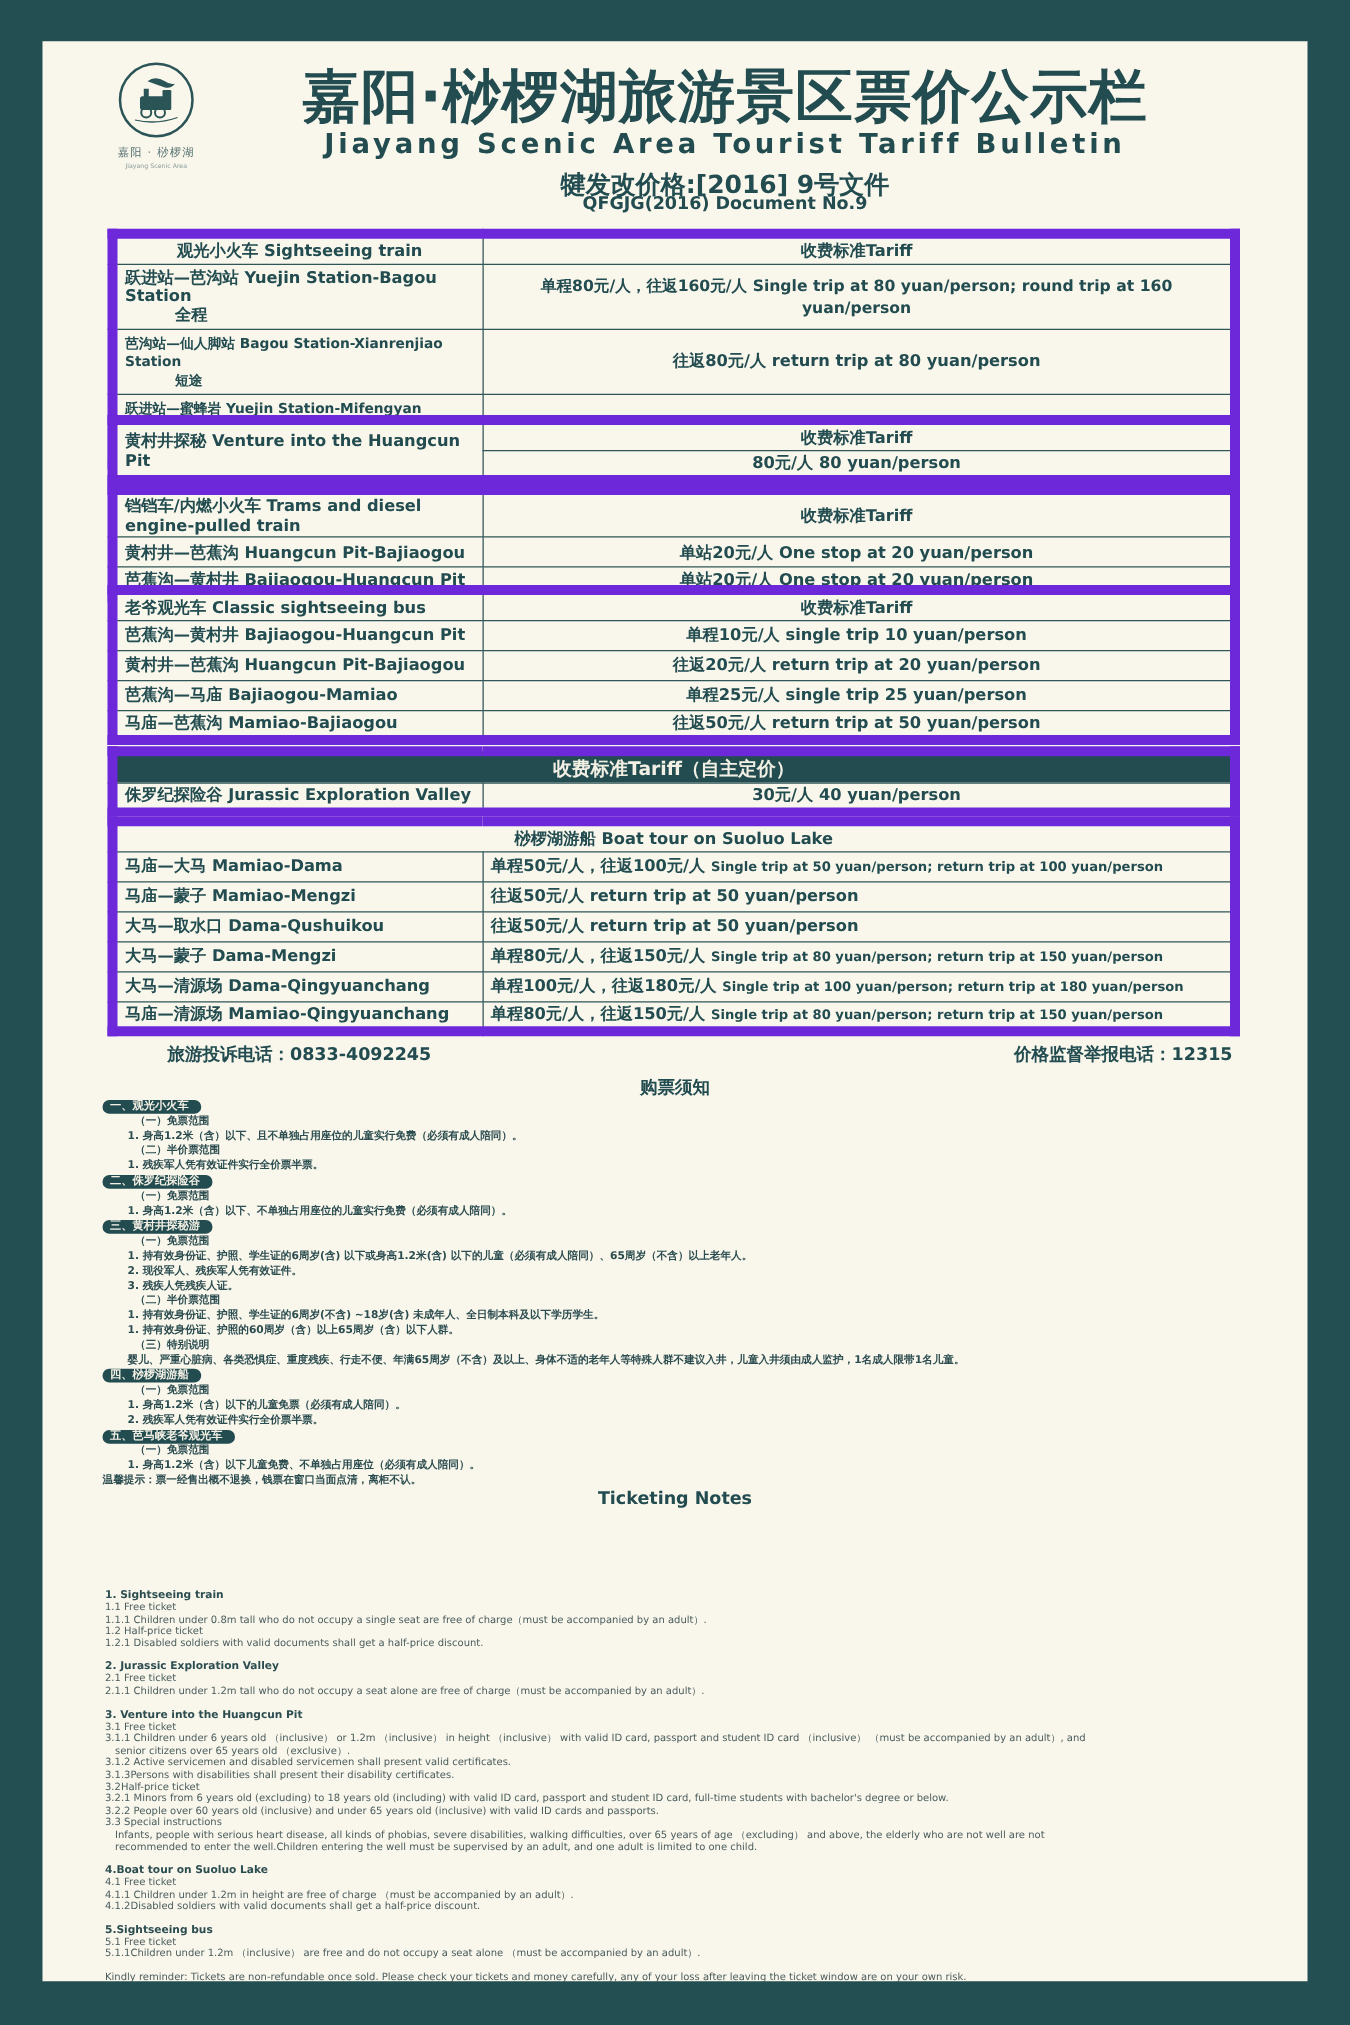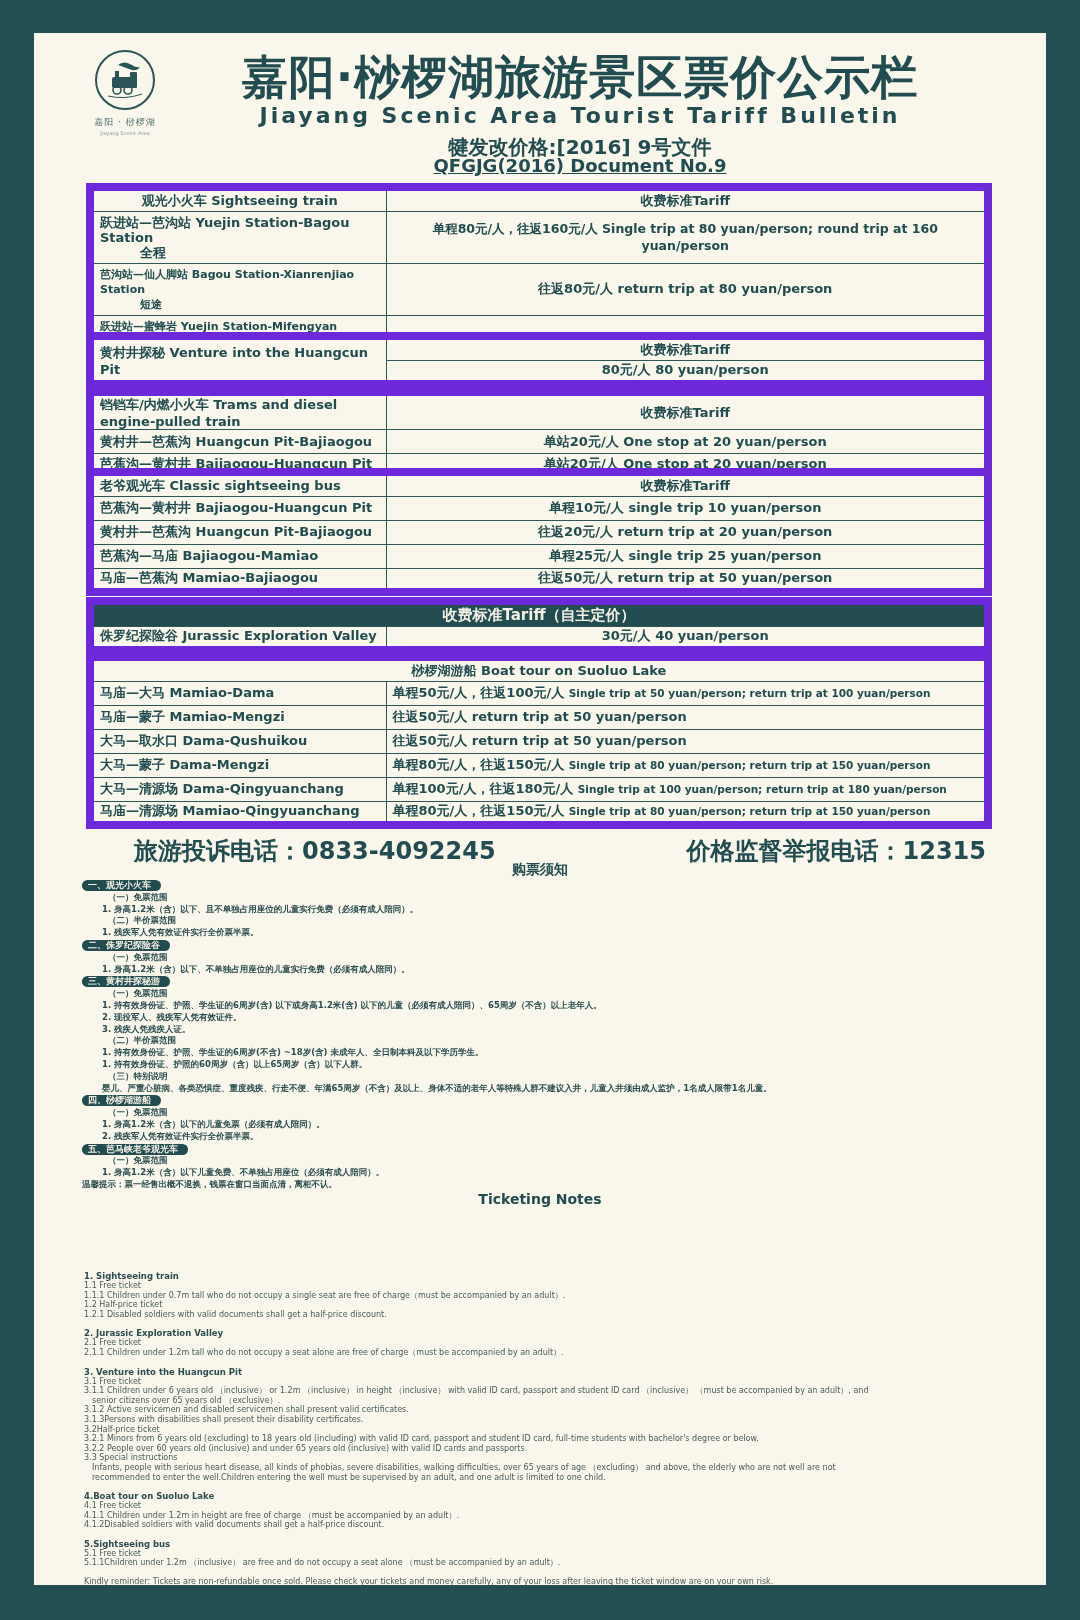--- a/index.html
+++ b/index.html
@@ -40,21 +40,21 @@
     position: absolute; left: 130px; right: 50px; top: 70px;
     text-align: center; font-size: 22px; font-weight: bold;
     color: #224c4f; letter-spacing: 3px;
   }
   .doc-zh {
     position: absolute; left: 130px; right: 50px; top: 101px;
     text-align: center; font-size: 20px; font-weight: bold; color: #224c4f;
   }
   .doc-en {
     position: absolute; left: 130px; right: 50px; top: 122px;
-    text-align: center; font-size: 18px; font-weight: bold; color: #224c4f; text-decoration: underline;
+    text-align: center; font-size: 14px; font-weight: bold; color: #224c4f;
   }
 
   table.tariff {
     position: absolute; left: 52px; width: 906px;
     border-collapse: collapse; background: #f9f6ec;
     border: 8px solid #6d28d9;
   }
   table.tariff td {
     border: 1.5px solid #2f5557;
     font-size: 13px; font-weight: bold; color: #224c4f;
@@ -67,21 +67,21 @@
   .twoline .sub { padding-left: 40px; display: block; }
   .price-small { font-size: 10.5px; font-weight: bold; }
   .dark-head {
     background: #224c4f; color: #f2efe4 !important; text-align: center;
     font-size: 15px !important;
   }
 
   .phones {
     position: absolute; left: 100px; right: 60px; top: 802px;
     display: flex; justify-content: space-between;
-    font-size: 24px; font-weight: bold; color: #224c4f;
+    font-size: 14px; font-weight: bold; color: #224c4f;
   }
   .notes-zh-title {
     position: absolute; left: 0; right: 0; top: 828px; text-align: center;
     font-size: 14px; font-weight: bold; color: #224c4f;
   }
   .notes-zh { position: absolute; left: 48px; top: 846px; width: 900px; }
   .notes-zh .sec {
     display: inline-block; background: #224c4f; color: #f3efe4;
     font-size: 9px; font-weight: bold; padding: 0 10px 0 6px;
     border-radius: 7px; height: 11px; line-height: 11px; margin-top: 1px;
@@ -287,21 +287,21 @@
       <div class="line"><span class="sec">五、芭马峡老爷观光车</span></div>
       <div class="line ind1">（一）免票范围</div>
       <div class="line ind2">1. 身高1.2米（含）以下儿童免费、不单独占用座位（必须有成人陪同）。</div>
       <div class="line tip">温馨提示：票一经售出概不退换，钱票在窗口当面点清，离柜不认。</div>
     </div>
 
   <div class="notes-en-title">Ticketing Notes</div>
   <div class="notes-en" id="notes-en">
       <div class="h">1.  Sightseeing train</div>
       <div class="line">1.1 Free ticket</div>
-      <div class="line">1.1.1 Children under 0.7m tall who do not occupy a single seat are free of charge（must be accompanied by an adult）.</div>
+      <div class="line">1.1.1 Children under 0.8m tall who do not occupy a single seat are free of charge（must be accompanied by an adult）.</div>
       <div class="line">1.2 Half-price ticket</div>
       <div class="line">1.2.1 Disabled soldiers with valid documents shall get a half-price discount.</div>
       <div class="gap"></div>
       <div class="h">2.  Jurassic Exploration Valley</div>
       <div class="line">2.1  Free ticket</div>
       <div class="line">2.1.1 Children under 1.2m tall who do not occupy a seat alone are free of charge（must be accompanied by an adult）.</div>
       <div class="gap"></div>
       <div class="h">3.  Venture into the Huangcun Pit</div>
       <div class="line">3.1 Free ticket</div>
       <div class="line">3.1.1 Children under 6 years old （inclusive） or 1.2m （inclusive） in height （inclusive） with valid ID card, passport and student ID card （inclusive） （must be accompanied by an adult）, and</div>

